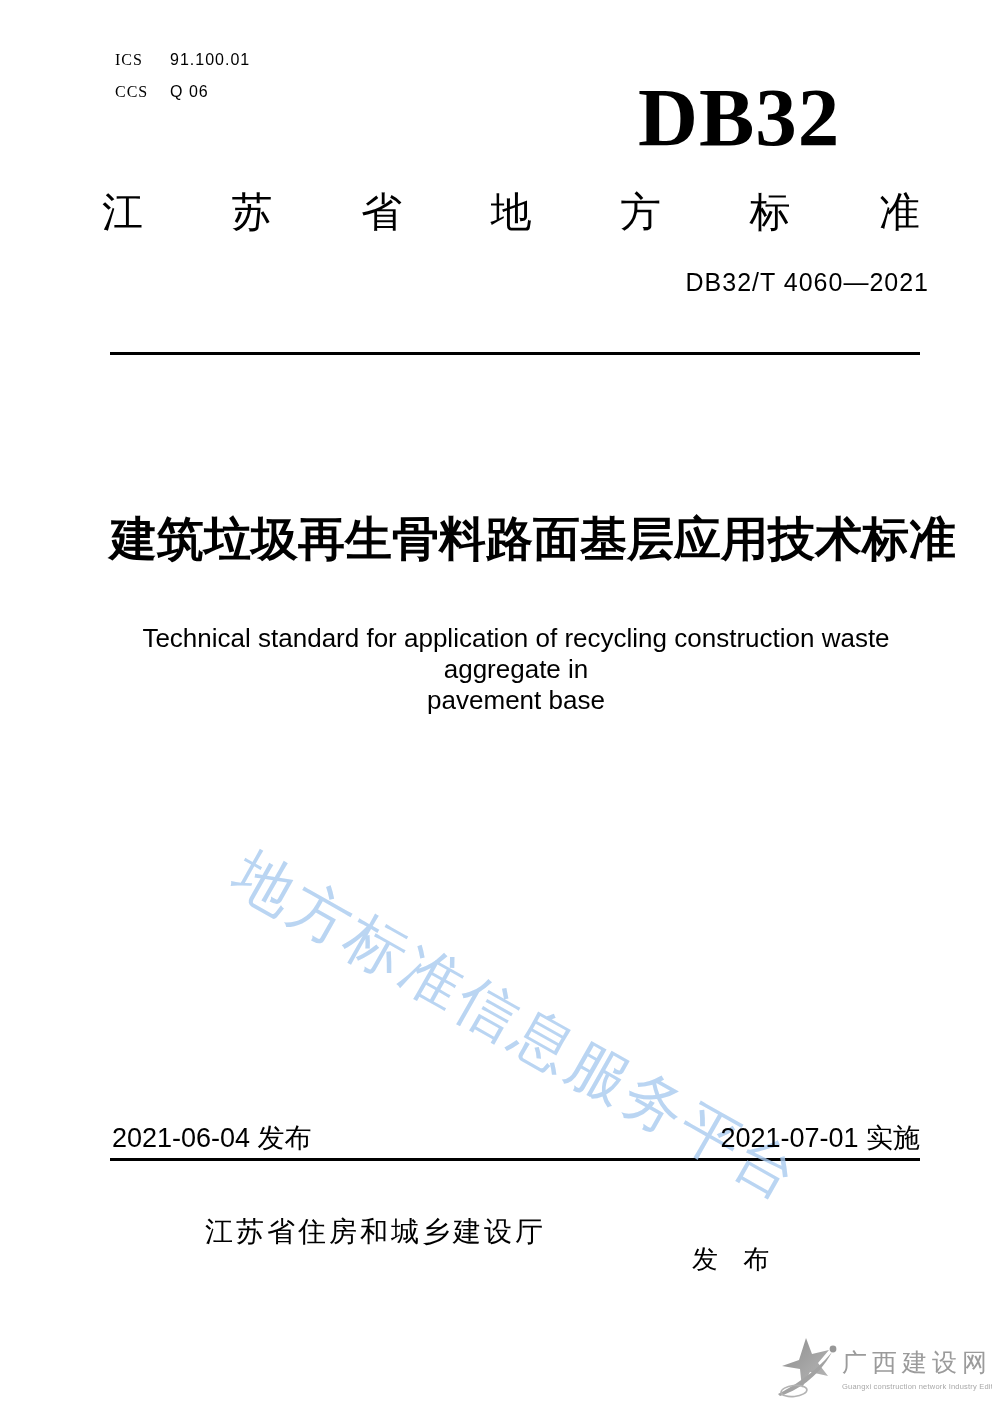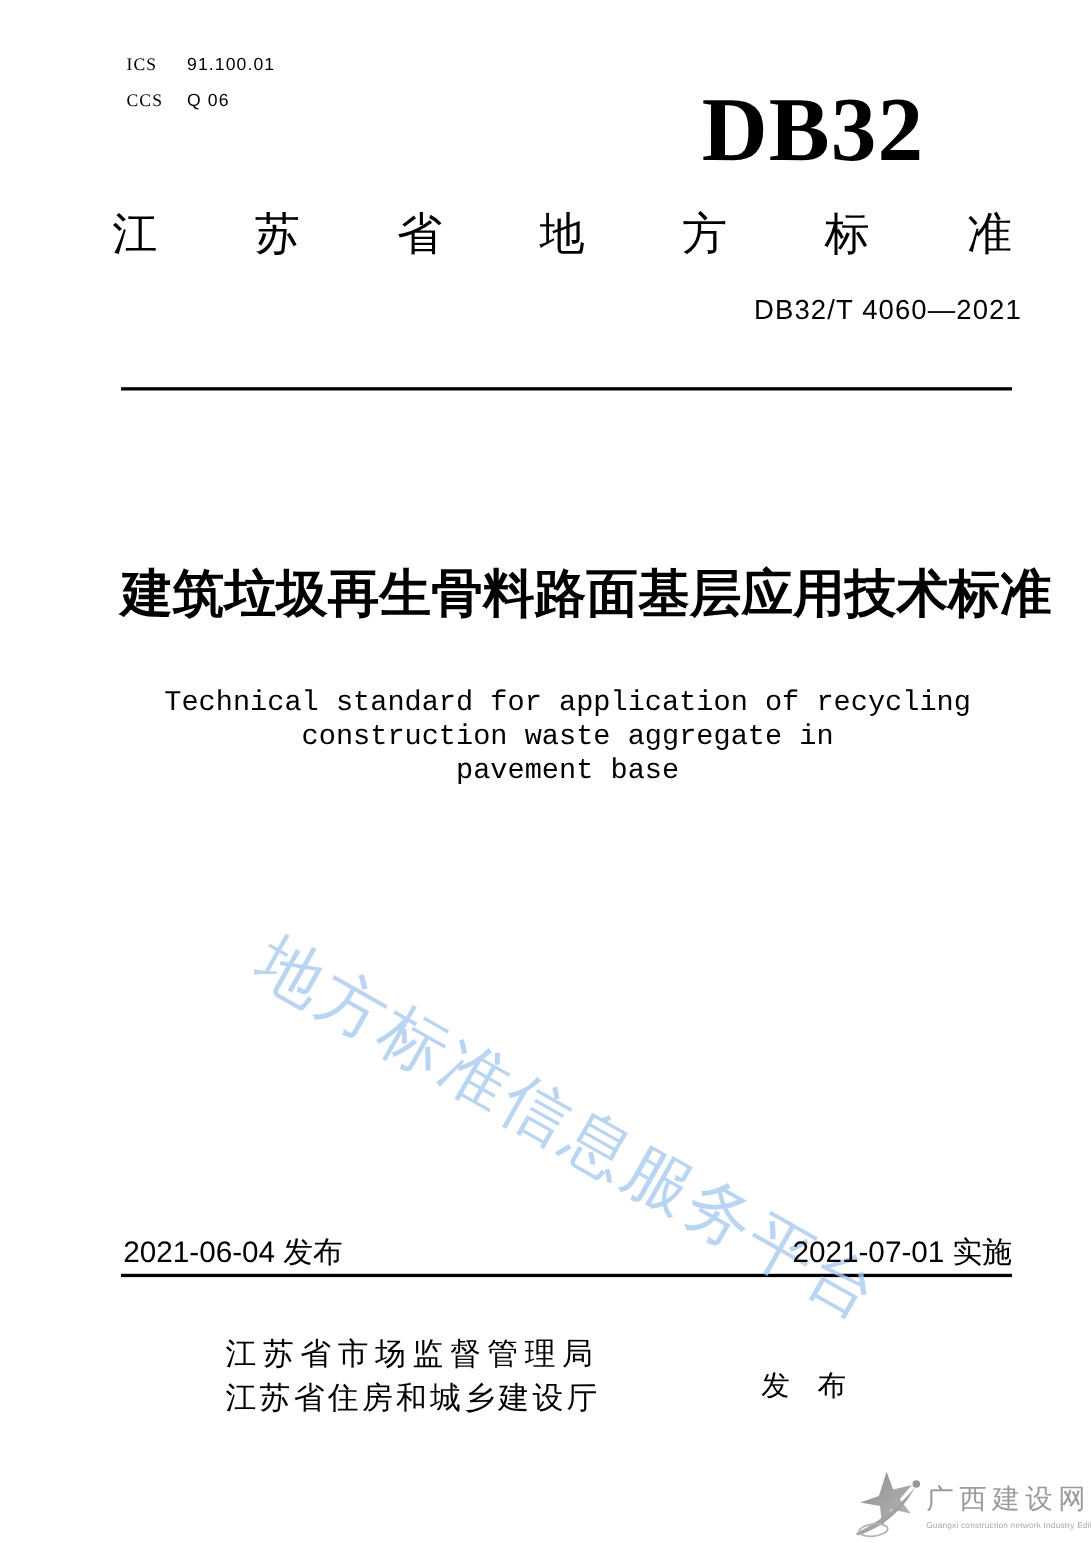--- a/index.html
+++ b/index.html
@@ -32,21 +32,21 @@
   .rule-top { top: 352px; }
   .rule-bottom { top: 1158px; }
 
   
   .title-cn { position: absolute; left: 110px; top: 508px; width: 810px;
               text-align: center; font-size: 47px; font-weight: bold;
               letter-spacing: 0px; white-space: nowrap; }
 
   
   .title-en { position: absolute; left: 116px; top: 623px; width: 800px;
-              text-align: center; font-family: Liberation Mono, monospace;
+              text-align: center; font-family: Liberation Sans, sans-serif;
               font-size: 26px; line-height: 31px; }
 
   
   .watermark { position: absolute; left: 258px; top: 834px;
                transform: rotate(29.5deg); transform-origin: 0 0;
                font-size: 60px; letter-spacing: 4px; white-space: nowrap;
                color: #a9cbf0; opacity: 0.8; font-weight: 400; z-index: 1; }
 
   
   .dates-row { position: absolute; left: 112px; top: 1120px; width: 808px;
@@ -115,21 +115,20 @@
   <div class="watermark" style="color: rgb(169, 203, 240);">地方标准信息服务平台</div>
 
   <div class="dates-row">
     <span>2021-06-04 发布</span>
     <span>2021-07-01 实施</span>
   </div>
 
   <div class="rule rule-bottom"></div>
 
   <div class="issuers">
-    <div class="issuer-line-1">江苏省市场监督管理局</div>
     <div class="issuer-line-2">江苏省住房和城乡建设厅</div>
   </div>
 
   <div class="publish-label">发 布</div>
 
   <div class="footer-logo">
     <span class="logo-mark">
       <svg viewBox="0 0 62 64" width="62" height="64" xmlns="http://www.w3.org/2000/svg">
         <defs>
           <linearGradient id="g1" x1="0" y1="0" x2="1" y2="1">

